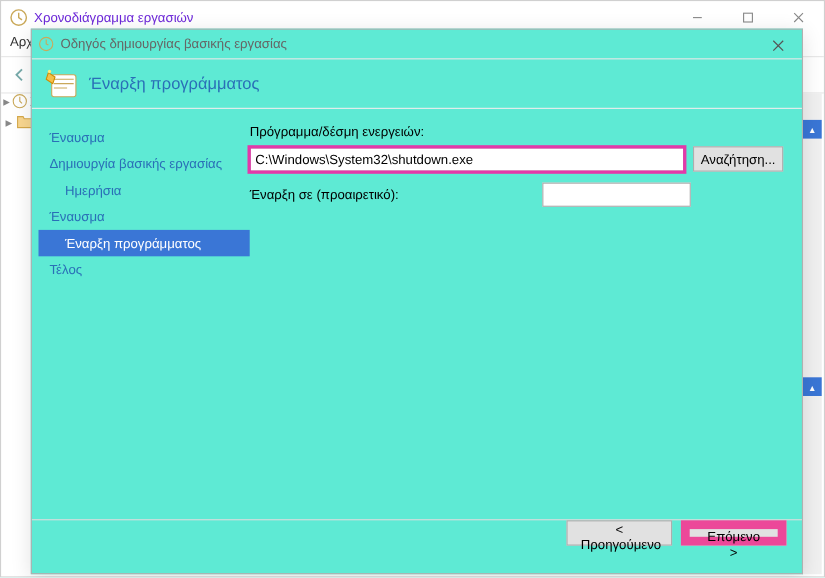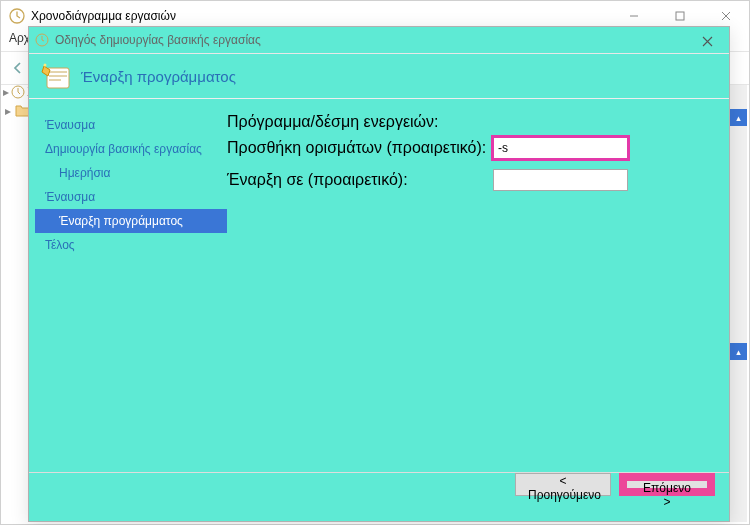--- a/index.html
+++ b/index.html
@@ -1,19 +1,19 @@
 <!DOCTYPE html>
 <html><head>
 <meta charset="utf-8">
 <style>
   html,body{margin:0;padding:0;font-family:"Segoe UI",Tahoma,sans-serif;font-size:12px;color:#000;background:#fff}
   .root{position:relative;width:750px;height:525px;overflow:hidden}
   
   .parent-win{position:absolute;left:0;top:0;width:750px;height:525px;background:#fff;border:1px solid #d0d0d0;box-sizing:border-box}
-  .parent-title{height:30px;display:flex;align-items:center;padding:0 8px;color:#000000;font-size:12px}
+  .parent-title{height:30px;display:flex;align-items:center;padding:0 8px;color:#6d28d9;font-size:12px}
   .parent-title .clock{width:16px;height:16px;margin-right:6px}
   .parent-ctrl{position:absolute;right:0;top:0;display:flex}
   .parent-ctrl div{width:46px;height:30px;display:flex;align-items:center;justify-content:center;color:#888}
   .parent-menu{height:20px;padding:0 8px;color:#333;border-bottom:1px solid #e6e6e6}
   .parent-tool{height:32px;border-bottom:1px solid #e6e6e6;display:flex;align-items:center;padding:0 6px;gap:8px}
   .tool-icn{width:22px;height:22px;display:flex;align-items:center;justify-content:center;color:#888}
   .tree-area{position:absolute;left:2px;top:84px;width:30px}
   .tree-row{display:flex;align-items:center;gap:2px;color:#888}
   .tree-chevron{width:10px;text-align:center}
   .tree-folder{width:16px;height:16px}
@@ -27,21 +27,21 @@
   .wiz-header{height:44px;display:flex;align-items:center;padding:0 12px;gap:8px;border-bottom:1px solid #eee}
   .wiz-header .hic{width:32px;height:32px}
   .wiz-header h1{font-size:15px;font-weight:400;color:#2a6fb7;margin:0}
   .wiz-body{display:flex;height:366px}
   .wiz-nav{width:198px;padding:14px 0 0 6px;box-sizing:border-box}
   .nav-item{padding:5px 10px;color:#2a6fb7;font-size:12px;cursor:default}
   .nav-item.sub{padding-left:24px}
   .nav-item.sel{background:#3a76d6;color:#fff}
   .wiz-form{flex:1;padding:14px 14px 0 0;box-sizing:border-box}
   .form-row{display:flex;align-items:center;margin-bottom:10px}
-  .form-label{width:266px;font-size:16px;color:#000}
+  .form-label{width:266px;font-size:12px;color:#000}
   .form-label.top{width:auto;margin-bottom:6px}
   .inp{height:22px;border:1px solid #a9a9a9;background:#fff;font-family:inherit;font-size:12px;padding:0 4px;box-sizing:border-box}
   .inp.prog{width:395px}
   .inp.arg{width:135px}
   .hl-pink{outline:3px solid #e339a9;outline-offset:-1px}
   .btn{height:23px;border:1px solid #adadad;background:#e1e1e1;font-family:inherit;font-size:12px;padding:0 12px;cursor:default}
   .btn.browse{width:82px;margin-left:8px;padding:0 4px}
   .wiz-foot{position:absolute;bottom:0;left:0;right:0;height:48px;border-top:1px solid #ddd;display:flex;align-items:flex-start;justify-content:flex-end;padding:0 14px;gap:8px}
   .btn.nav{width:96px}
   .btn.primary{border:8px solid #ec4899;background:#e1e1e1}
@@ -152,23 +152,23 @@
         <div class="nav-item">Έναυσμα</div>
         <div class="nav-item">Δημιουργία βασικής εργασίας</div>
         <div class="nav-item sub">Ημερήσια</div>
         <div class="nav-item">Έναυσμα</div>
         <div class="nav-item sub sel">Έναρξη προγράμματος</div>
         <div class="nav-item">Τέλος</div>
       </div>
 
       <div class="wiz-form">
         <div class="form-label top">Πρόγραμμα/δέσμη ενεργειών:</div>
-        <div class="form-row" style="margin-top:6px">
-          <div class="form-label">Προσθήκη ορισμάτων (προαιρετικό):</div>
-          <input class="inp arg hl-pink" value="-s" style="">
+        <div class="form-row">
+          <input class="inp prog hl-pink" value="C:\Windows\System32\shutdown.exe" style="">
+          <button class="btn browse">Αναζήτηση...</button>
         </div>
         <div class="form-row">
           <div class="form-label">Έναρξη σε (προαιρετικό):</div>
           <input class="inp arg" style="outline: none;" value="">
         </div>
       </div>
     </div>
 
     <div class="wiz-foot">
       <button class="btn nav">&lt; Προηγούμενο</button>

